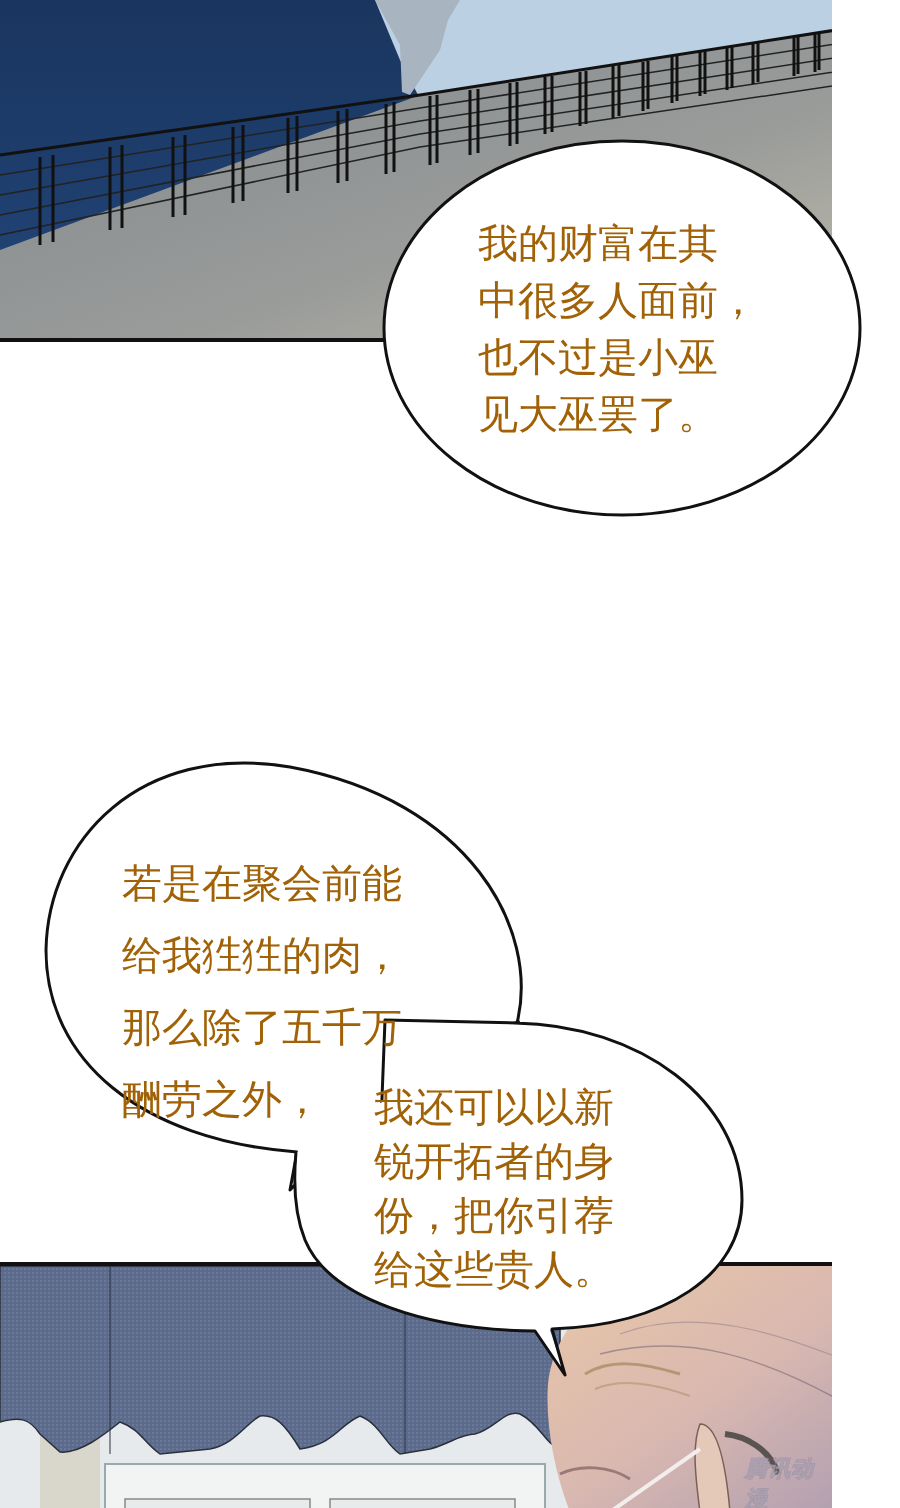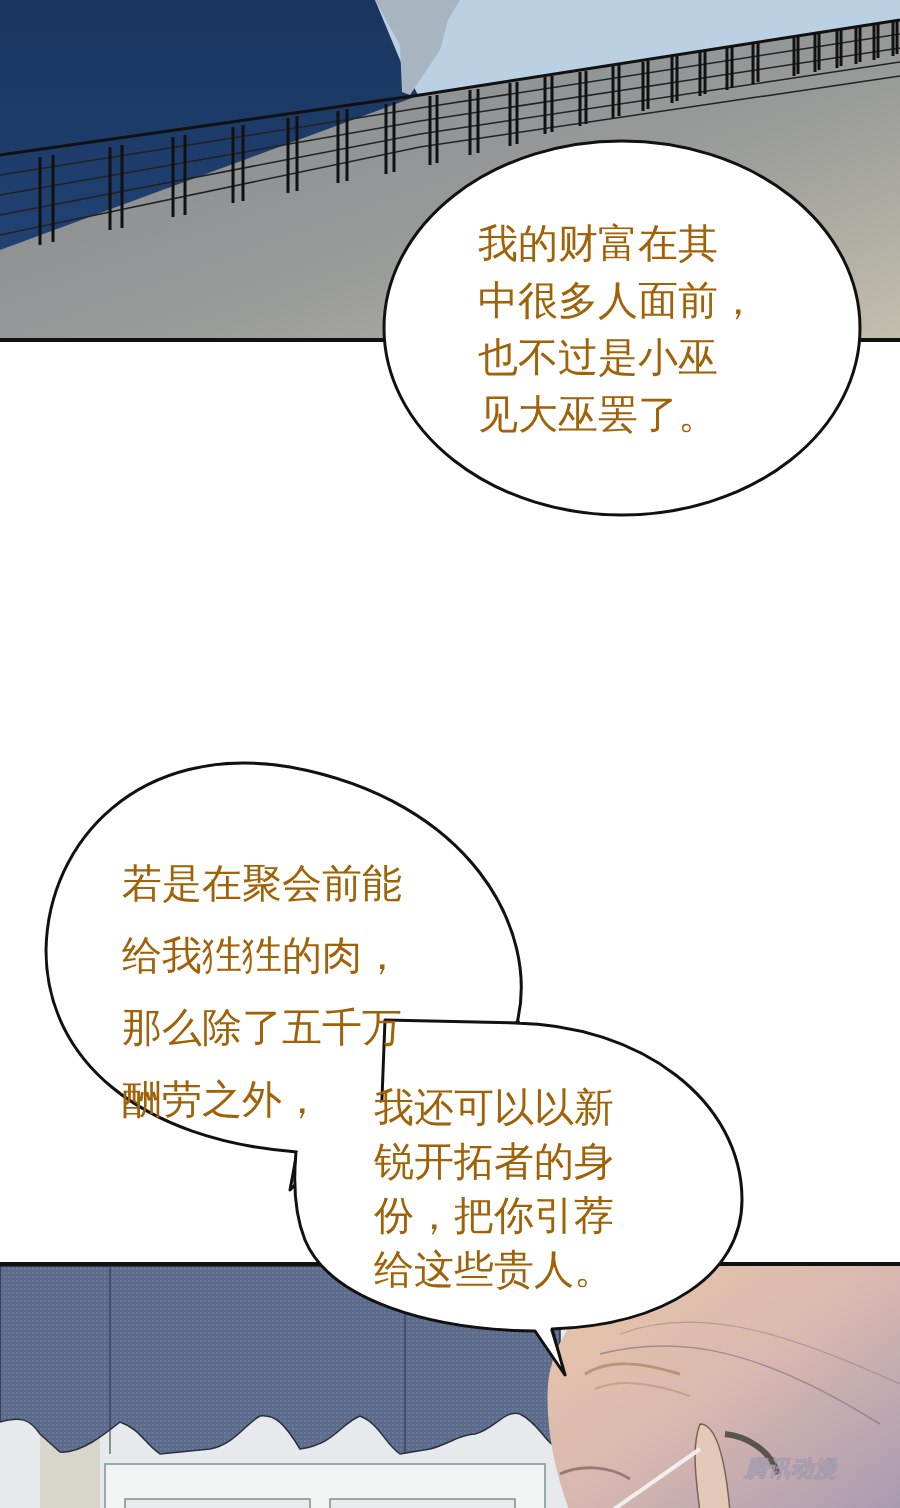--- a/index.html
+++ b/index.html
@@ -1,17 +1,17 @@
 <!DOCTYPE html>
 <html><head>
 <meta charset="utf-8">
 <style>
   html, body { margin: 0; padding: 0; background: #ffffff; }
   body { width: 900px; height: 1508px; position: relative; overflow: hidden; font-family: "DejaVu Sans", "Liberation Sans", sans-serif; }
-  .panel { position: absolute; left: 0; width: 900px; overflow: hidden; font-family: Liberation Mono, monospace; }
+  .panel { position: absolute; left: 0; width: 832px; overflow: hidden; font-family: Liberation Mono, monospace; }
   #panel-top { top: 0; height: 342px; border-bottom: 4px solid #111; box-sizing: border-box; }
   #panel-bottom { top: 1262px; height: 246px; border-top: 4px solid #111; box-sizing: border-box; }
   svg.scene { position: absolute; left: 0; top: 0; }
   .bubble-svg { position: absolute; left: 0; top: 0; pointer-events: none; }
   .bubble-text { position: absolute; color: #a16207; font-size: 40px; line-height: 57px; white-space: pre; letter-spacing: 0; font-family: "DejaVu Sans", "Liberation Sans", sans-serif; }
   #bubble1-text { left: 478px; top: 215px; }
   #bubble2-text { left: 122px; top: 847px; line-height: 72px; }
   #bubble3-text { left: 374px; top: 1048px; line-height: 54px; margin-top: 32px; }
   .watermark { position: absolute; left: 745px; top: 1453px; font-size: 22px; font-weight: bold; color: rgba(235,235,245,0.55); -webkit-text-stroke: 1px rgba(140,130,150,0.6); letter-spacing: 1px; font-style: italic; }
 </style>

